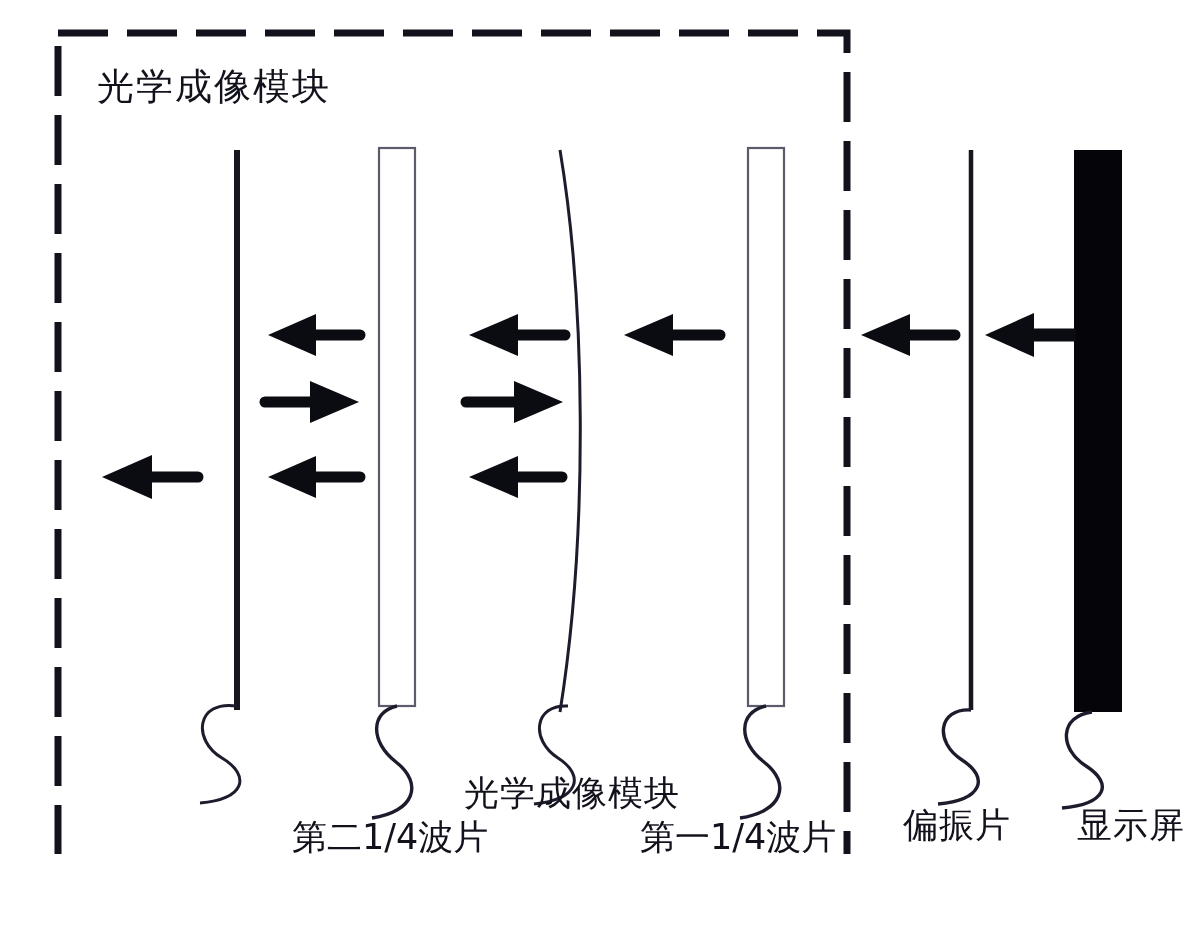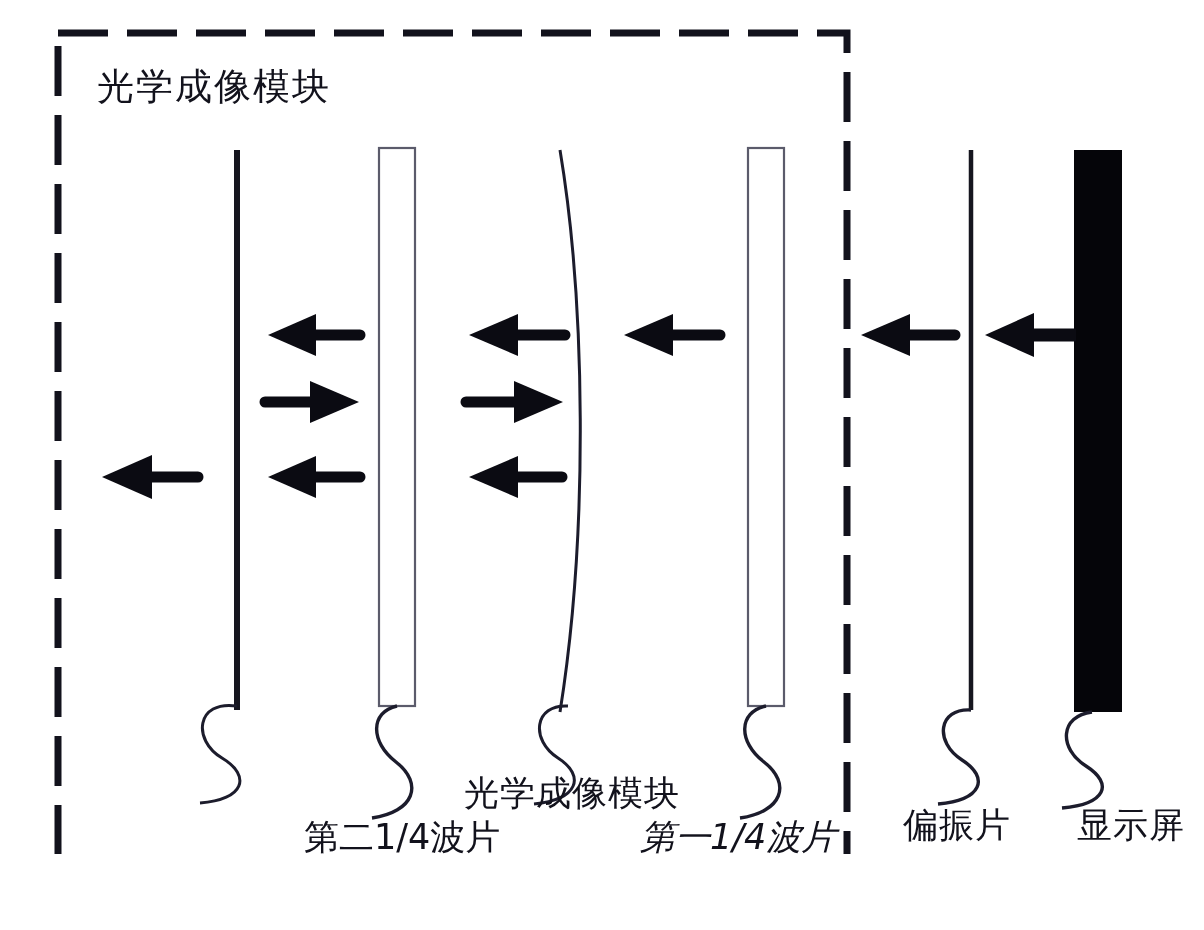--- a/index.html
+++ b/index.html
@@ -41,33 +41,31 @@
     left: 105px;
     top: 778px;
     font-size: 35px;
     letter-spacing: 1px;
   }
   #label-second-qwp {
     left: 292px;
     top: 820px;
     font-size: 35px;
     letter-spacing: 0px;
-    margin-left: 12px;
   }
   #label-half-mirror {
     left: 464px;
     top: 776px;
     font-size: 35px;
     letter-spacing: 1px;
   }
   #label-first-qwp {
     left: 640px;
     top: 820px;
     font-size: 35px;
-    font-style: italic;
   }
   #label-polarizer {
     left: 903px;
     top: 808px;
     font-size: 35px;
     letter-spacing: 1px;
   }
   #label-display {
     left: 1049px;
     top: 808px;

